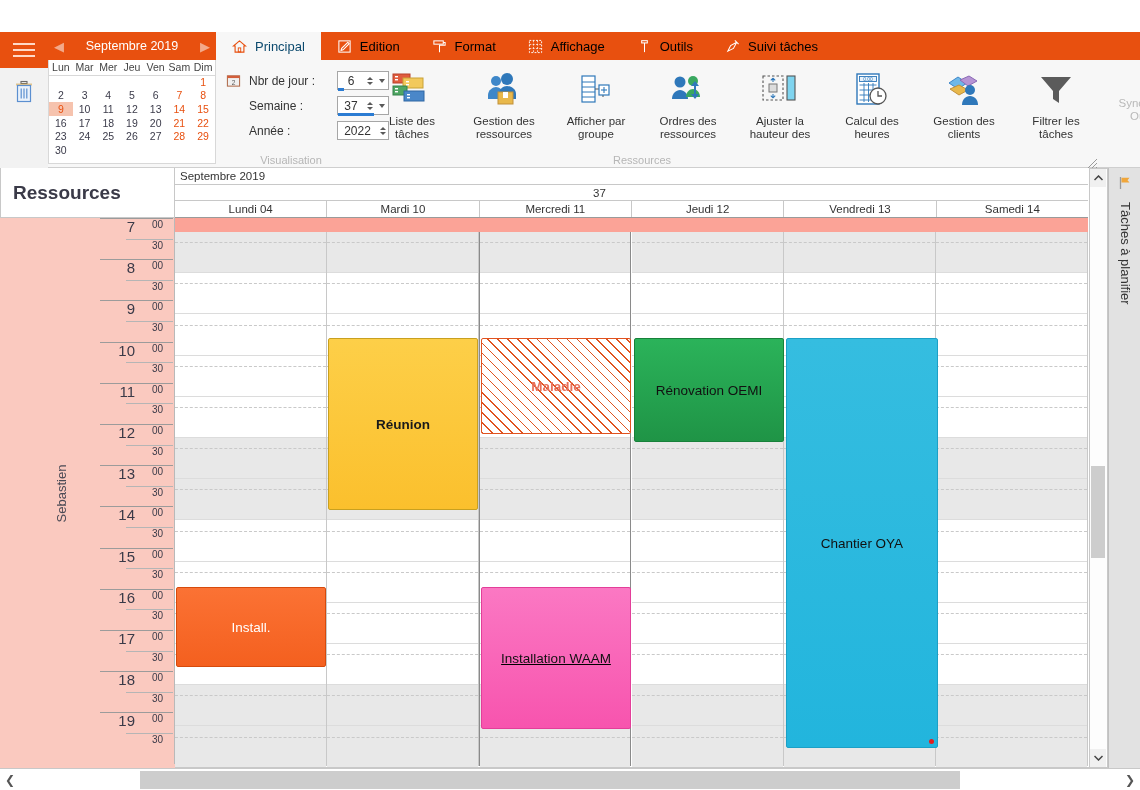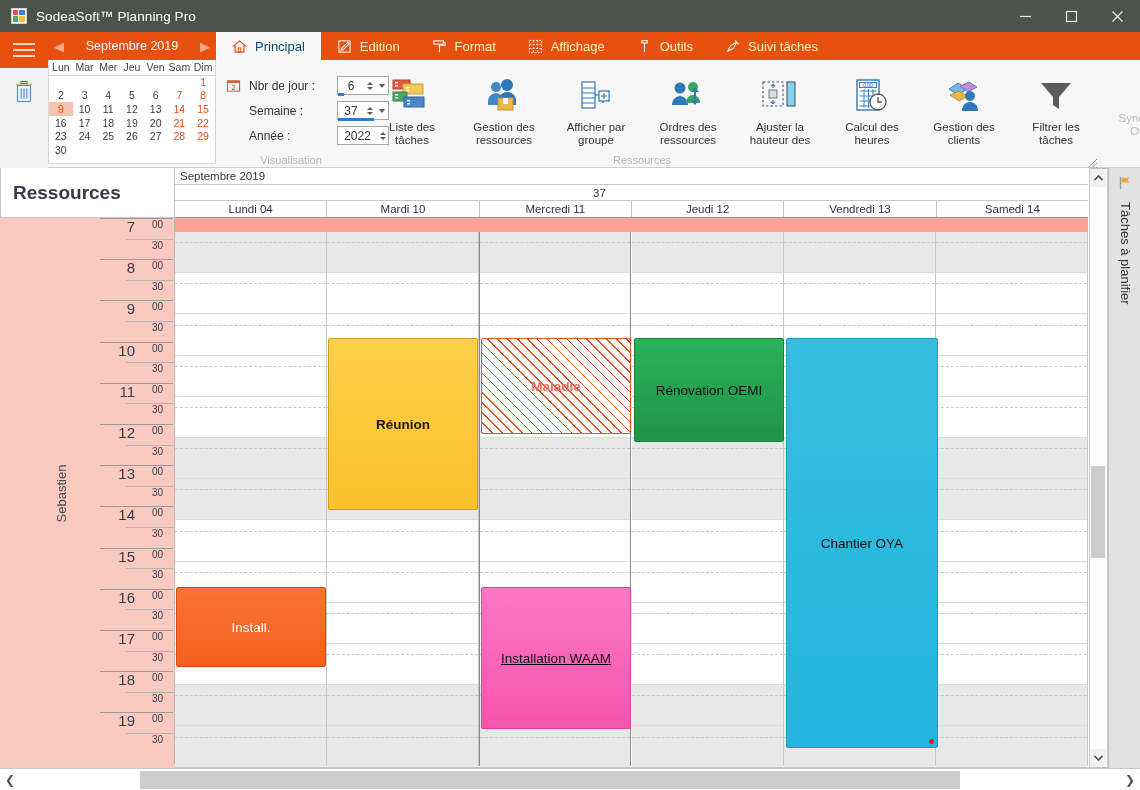--- a/index.html
+++ b/index.html
@@ -55,21 +55,21 @@
   .nav-label {
     flex:1; text-align:center; color:#ffffff; font-size:12.5px;
   }
 
   .tabstrip {
     position:absolute; left:216px; top:32px; height:28px; width:924px;
     background:#e8500f; display:flex; align-items:stretch; z-index:5;
   }
   .tab {
     display:flex; align-items:center; gap:8px;
-    padding:0 16px; color:#fef9c3; font-size:13px; white-space:nowrap;
+    padding:0 16px; color:#000000; font-size:13px; white-space:nowrap;
   }
   .tab.active { background:#f7f7f7; color:#0c4a6e; }
   .tab .tico { width:15px; height:15px; display:block; }
 
   
   .ribbon-body {
     position:absolute; left:0; top:60px; width:1140px; height:108px;
     background:#f7f7f7; border-bottom:1px solid #cfcfcf;
   }
   .ribbon-left-pane {
@@ -90,21 +90,21 @@
     text-align:center; height:13.6px; font-size:10.5px; width:14.28%;
   }
   .cal-widget td.we { color:#e8500f; }
   .cal-widget td.sel { background:#f6c3ae; color:#e8500f; }
 
   .rb-groups {
     position:absolute; left:216px; top:60px; right:0; height:108px;
     display:flex; align-items:stretch;
   }
   .rb-group { position:relative; display:flex; flex-direction:column; }
-  .rb-group .gitems { flex:1; display:flex; align-items:center; }
+  .rb-group .gitems { flex:1; display:flex; align-items:flex-start; }
   .rb-group .gtitle {
     text-align:center; font-size:11px; color:#b6b6b6; height:15px; line-height:15px;
   }
   .rb-sep { width:1px; background:#e0e0e0; margin:8px 0 14px 0; }
 
   .vis-group { padding:8px 10px 0 10px; }
   .vis-row { display:flex; align-items:center; height:25px; }
   .vis-ico { width:15px; height:15px; margin-right:8px; }
   .vis-lbl { font-size:12px; color:#333; width:88px; }
   .spin {
@@ -255,46 +255,20 @@
   .hbtn { position:absolute; top:0; width:20px; height:21px; display:flex; align-items:center; justify-content:center; color:#555; font-size:12px; }
   .hbtn.l { left:0; } .hbtn.r { right:0; }
   .hthumb { position:absolute; top:2px; height:18px; background:#cdcdcd; }
   .statusfill { position:absolute; left:0; top:764px; width:175px; height:4px; background:#fac9bf; }
 </style>
 </head>
 <body>
 
 <div id="app">
 
-  <div class="titlebar">
-    <div class="tb-icon">
-        <i></i>
-        <i></i>
-        <i></i>
-        <i></i>
-      </div>
-    <div class="tb-title">SodeaSoft™ Planning Pro</div>
-    <div class="tb-spacer"></div>
-    <div class="winbtn">
-      <svg width="13" height="13" viewBox="0 0 13 13">
-          <line x1="1" y1="6.5" x2="12" y2="6.5" stroke="#e8e8e8" stroke-width="1.2"></line>
-        </svg>
-    </div>
-    <div class="winbtn">
-      <svg width="13" height="13" viewBox="0 0 13 13">
-          <rect x="1.5" y="1.5" width="10" height="10" fill="none" stroke="#e8e8e8" stroke-width="1.2"></rect>
-        </svg>
-    </div>
-    <div class="winbtn">
-      <svg width="13" height="13" viewBox="0 0 13 13">
-          <line x1="1.5" y1="1.5" x2="11.5" y2="11.5" stroke="#e8e8e8" stroke-width="1.2"></line>
-          <line x1="11.5" y1="1.5" x2="1.5" y2="11.5" stroke="#e8e8e8" stroke-width="1.2"></line>
-        </svg>
-    </div>
-  </div>
 
   <div class="ribbon-top"></div>
 
   <div class="hamburger">
     <span></span>
       <span></span>
       <span></span>
   </div>
 
   <div class="navbar">

